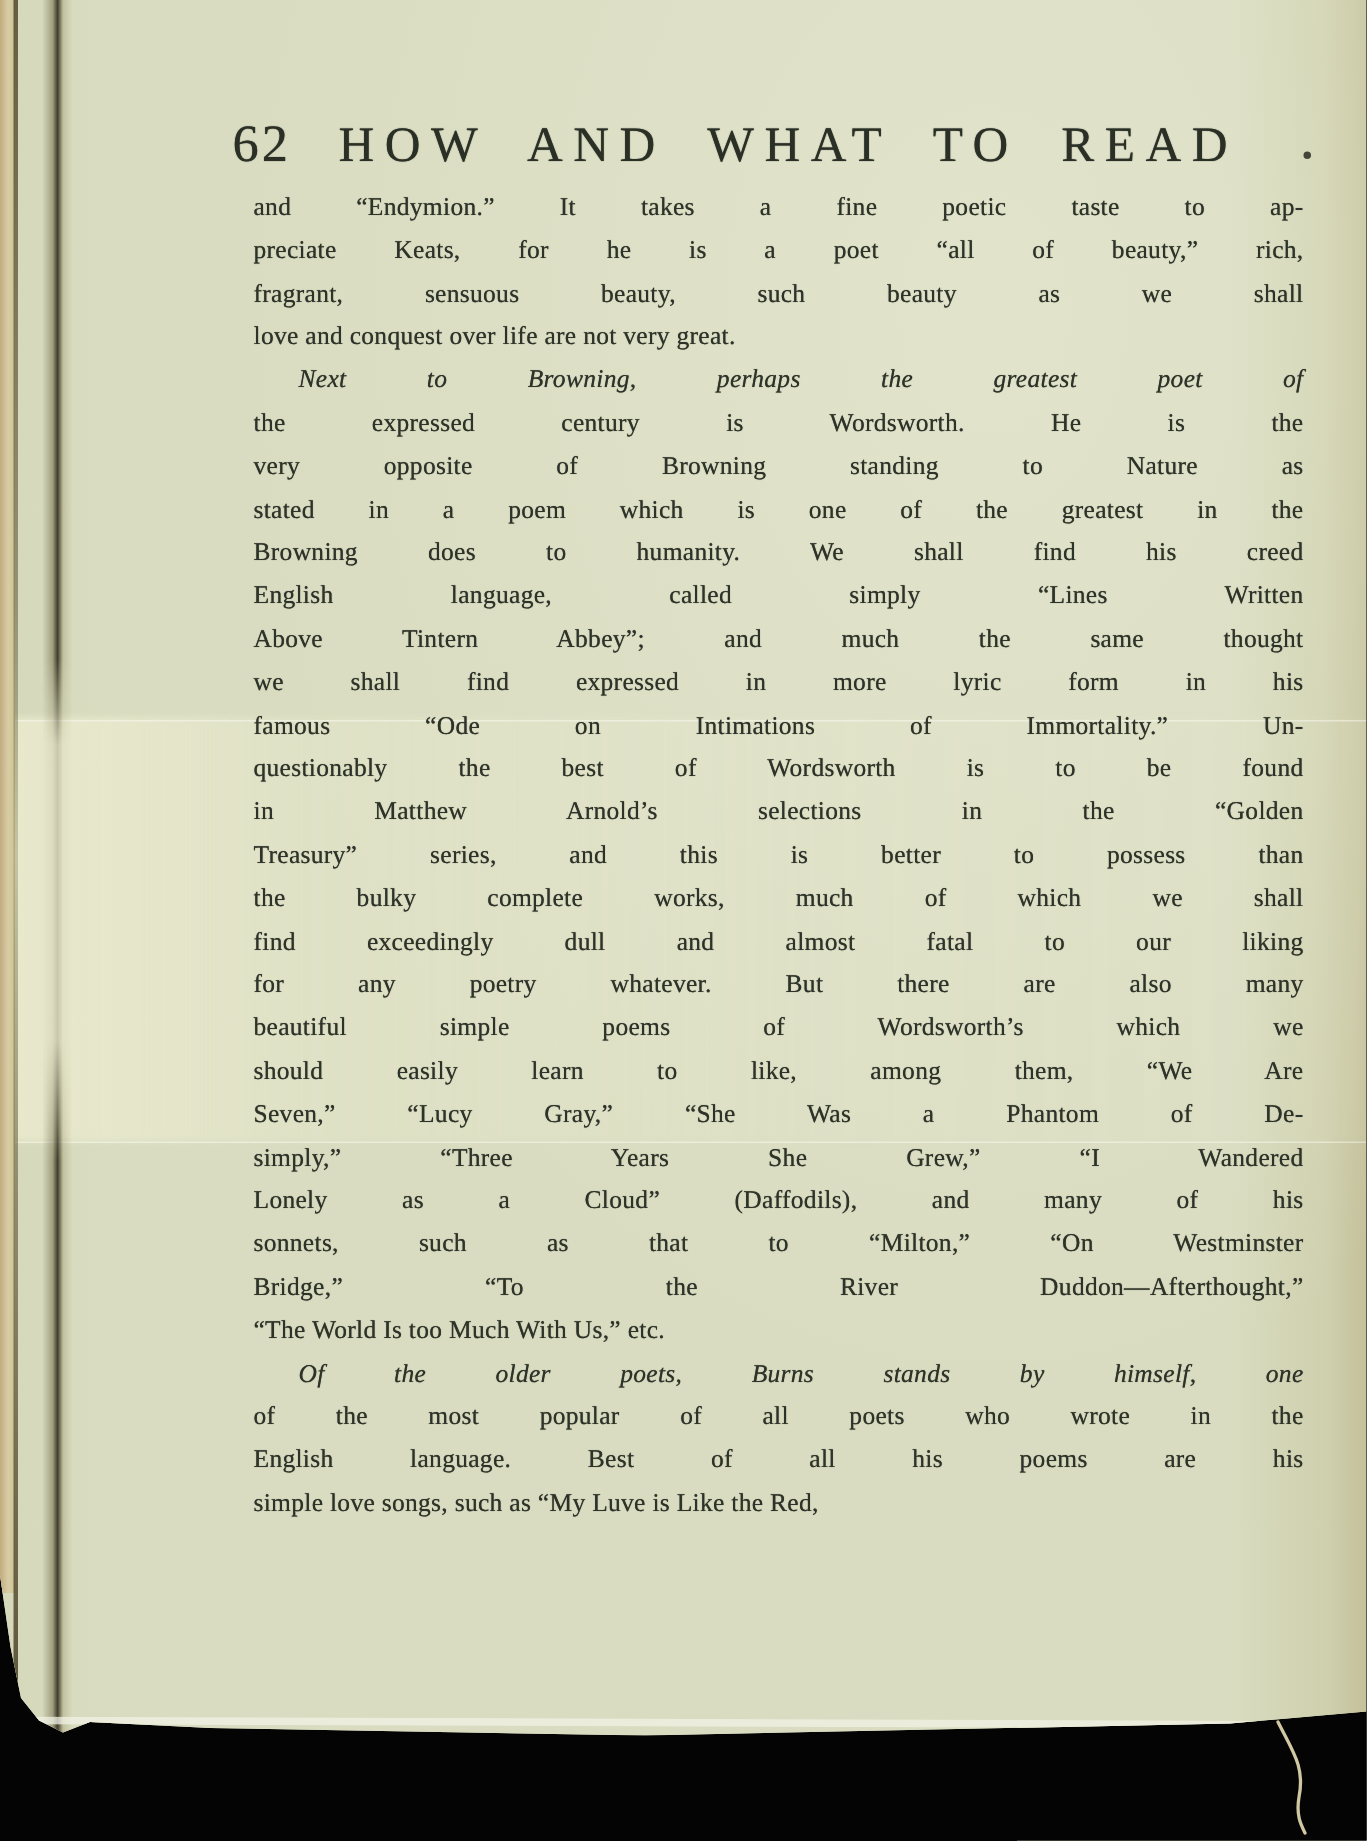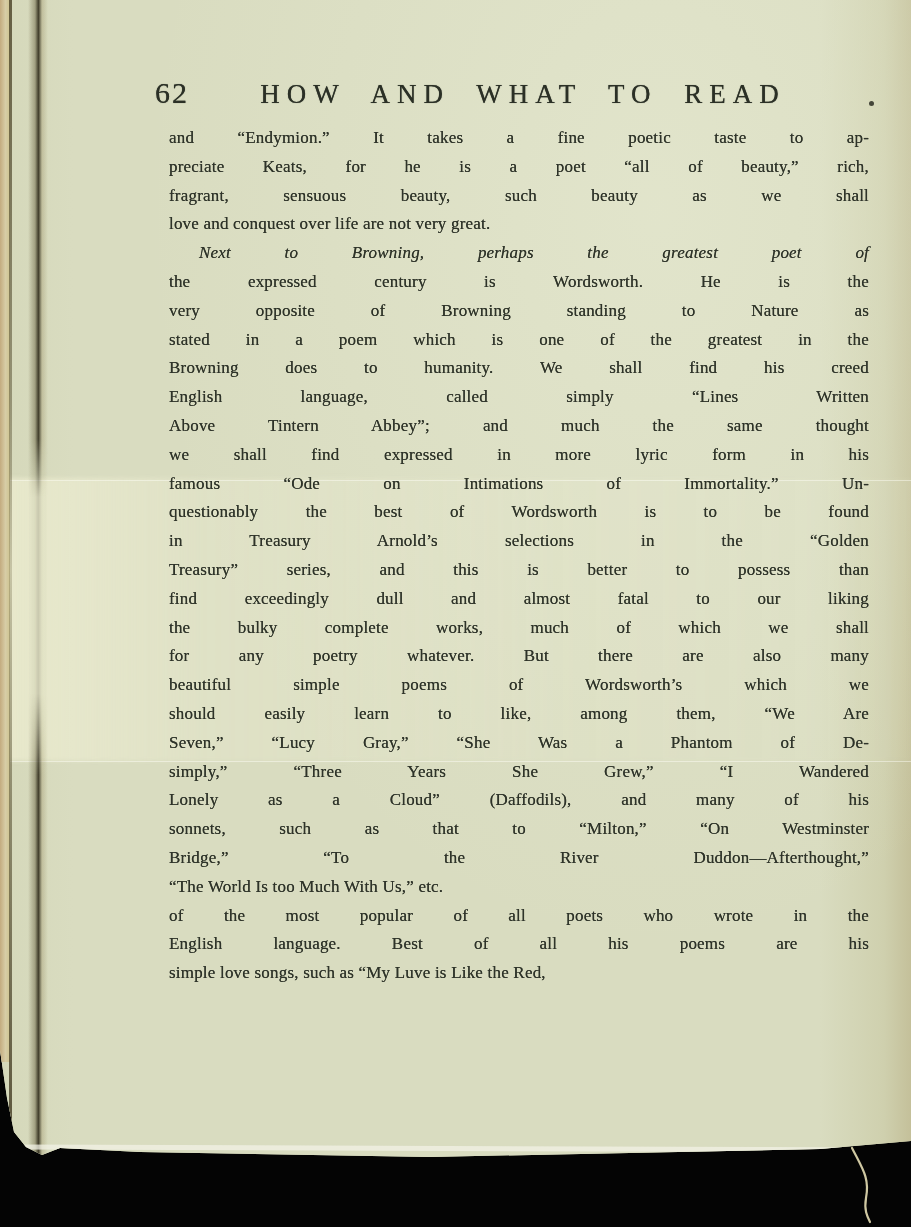--- a/index.html
+++ b/index.html
@@ -65,24 +65,24 @@
     transform: rotate(0.2deg);
   }
 
   
   .header {
     position: absolute; left: 155px; top: 76px; width: 702px;
     display: flex; align-items: baseline;
     color: #2b3026;
     text-shadow: 0 0 0.7px rgba(40,45,35,0.9);
   }
-  .pagenum { font-size: 30px; letter-spacing: 2px; }
+  .pagenum { font-size: 35px; letter-spacing: 2px; }
   .title {
     flex: 1; text-align: center;
-    font-size: 27px; letter-spacing: 7px; word-spacing: 13px;
+    font-size: 33px; letter-spacing: 7px; word-spacing: 13px;
     white-space: nowrap;
   }
   .stray-dot {
     position: absolute; left: 869px; top: 101px;
     width: 5px; height: 5px; border-radius: 50%;
     background: rgba(42,44,34,0.85);
   }
 
   
   .page-body {
@@ -132,33 +132,34 @@
         <div class="line indent">Next to Browning, perhaps the greatest poet of</div>
         <div class="line">the expressed century is Wordsworth. He is the</div>
         <div class="line">very opposite of Browning standing to Nature as</div>
         <div class="line">stated in a poem which is one of the greatest in the</div>
         <div class="line">Browning does to humanity. We shall find his creed</div>
         <div class="line">English language, called simply “Lines Written</div>
         <div class="line">Above Tintern Abbey”; and much the same thought</div>
         <div class="line">we shall find expressed in more lyric form in his</div>
         <div class="line">famous “Ode on Intimations of Immortality.” Un-</div>
         <div class="line">questionably the best of Wordsworth is to be found</div>
-        <div class="line">in Treasury Arnold’s selections in the “Golden</div>
+        <div class="line">in Matthew Arnold’s selections in the “Golden</div>
         <div class="line">Treasury” series, and this is better to possess than</div>
+        <div class="line">the bulky complete works, much of which we shall</div>
         <div class="line">find exceedingly dull and almost fatal to our liking</div>
-        <div class="line">the bulky complete works, much of which we shall</div>
         <div class="line">for any poetry whatever. But there are also many</div>
         <div class="line">beautiful simple poems of Wordsworth’s which we</div>
         <div class="line">should easily learn to like, among them, “We Are</div>
         <div class="line">Seven,” “Lucy Gray,” “She Was a Phantom of De-</div>
         <div class="line">simply,” “Three Years She Grew,” “I Wandered</div>
         <div class="line">Lonely as a Cloud” (Daffodils), and many of his</div>
         <div class="line">sonnets, such as that to “Milton,” “On Westminster</div>
         <div class="line">Bridge,” “To the River Duddon—Afterthought,”</div>
         <div class="line last">“The World Is too Much With Us,” etc.</div>
+        <div class="line indent">Of the older poets, Burns stands by himself, one</div>
         <div class="line">of the most popular of all poets who wrote in the</div>
         <div class="line">English language. Best of all his poems are his</div>
         <div class="line last">simple love songs, such as “My Luve is Like the Red,</div>
       </div>
 
     <div class="bottom-sliver"></div>
   </div>
 
   <svg class="thread" width="40" height="78" viewBox="0 0 40 78">
     <path d="M 12 2 C 22 22 30 32 26 52 C 24 64 27 70 30 76" fill="none" stroke="#cfc8a2" stroke-width="2.2" stroke-linecap="round"></path>

